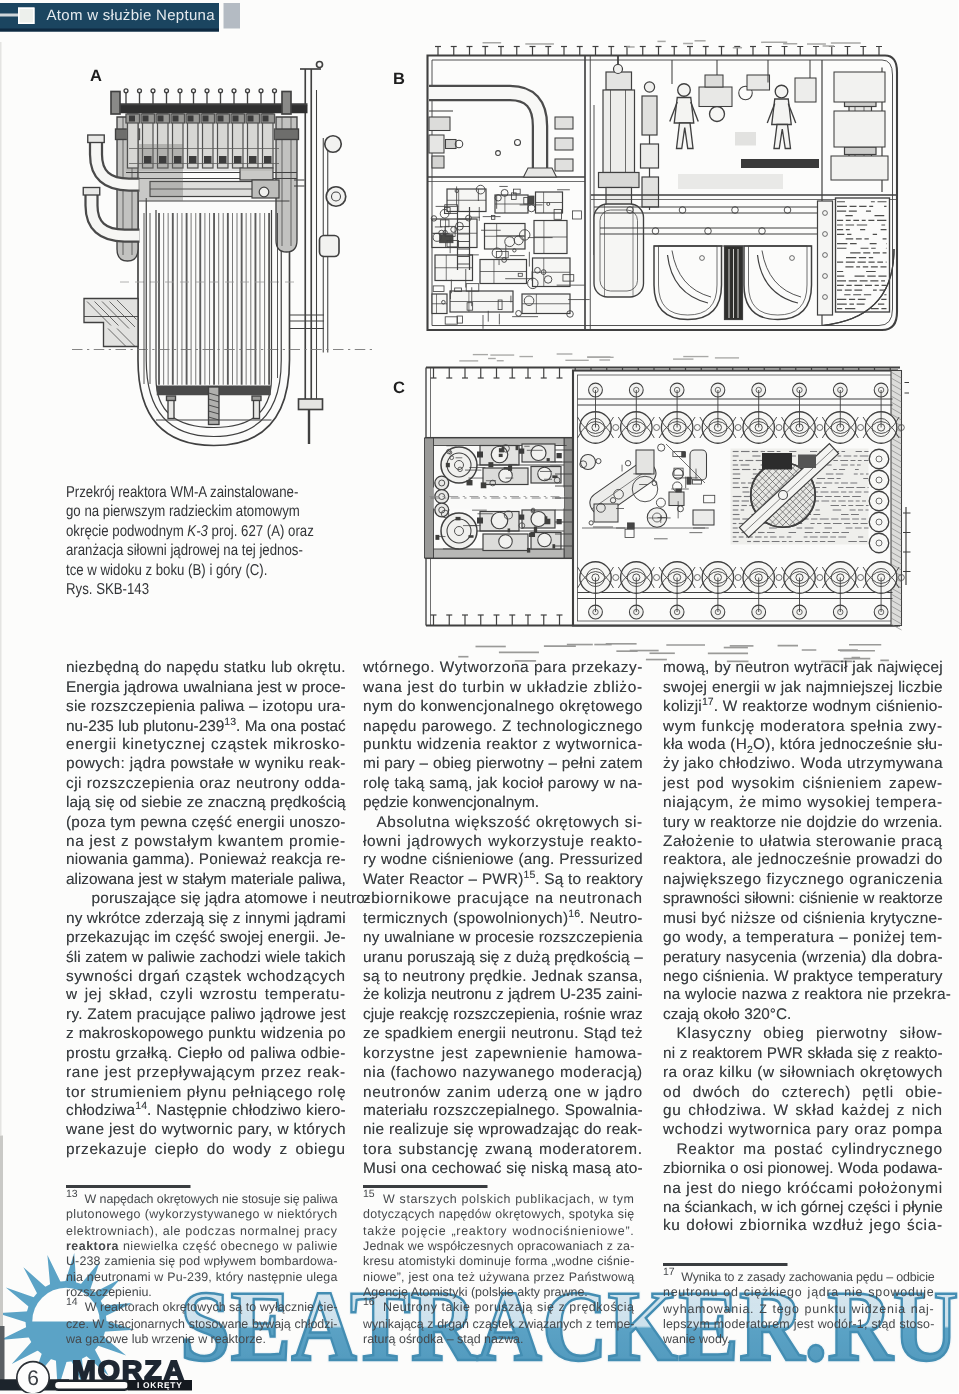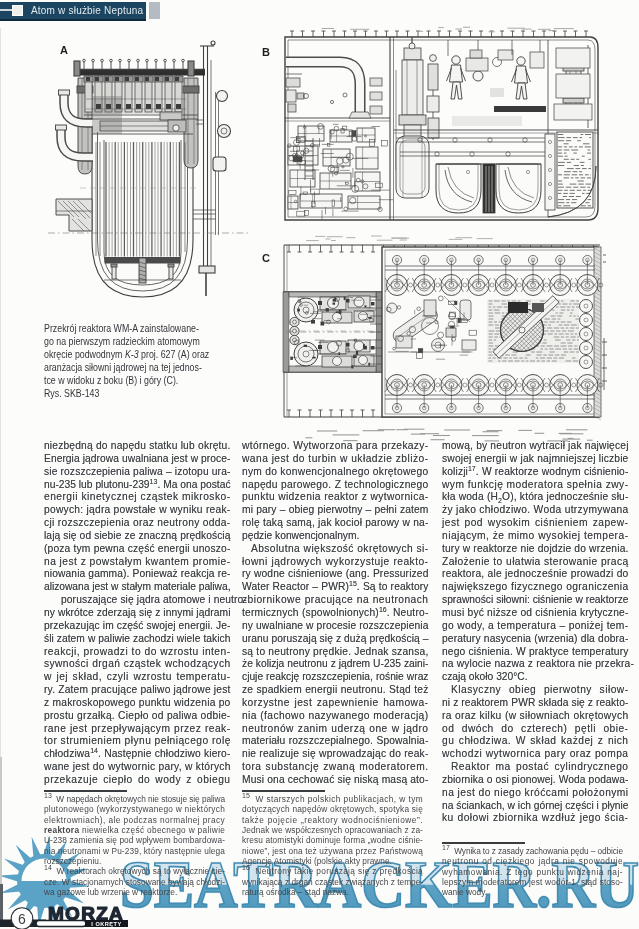--- a/index.html
+++ b/index.html
@@ -1717,21 +1717,20 @@
 <div style="letter-spacing: 0.297px;">cji rozszczepienia oraz neutrony odda-</div>
 <div style="letter-spacing: 0.077px;">lają się od siebie ze znaczną prędkością</div>
 <div style="letter-spacing: 0.167px;">(poza tym pewna część energii unoszo-</div>
 <div style="letter-spacing: 0.441px;">na jest z powstałym kwantem promie-</div>
 <div style="letter-spacing: 0.111px;">niowania gamma). Ponieważ reakcja re-</div>
 <div style="letter-spacing: -0.025px;">alizowana jest w stałym materiale paliwa,</div>
 <div style="letter-spacing: 0.105px; margin-left: 17px;">poruszające się jądra atomowe i neutro-</div>
 <div style="letter-spacing: 0.077px;">ny wkrótce zderzają się z innymi jądrami</div>
 <div style="letter-spacing: 0.103px;">przekazując im część swojej energii. Je-</div>
 <div style="letter-spacing: 0.05px;">śli zatem w paliwie zachodzi wiele takich</div>
-<div style="letter-spacing: 0.45px;">reakcji, prowadzi to do wzrostu inten-</div>
 <div style="letter-spacing: 0.394px;">sywności drgań cząstek wchodzących</div>
 <div style="letter-spacing: 0.45px;">w jej skład, czyli wzrostu temperatu-</div>
 <div style="letter-spacing: 0.184px;">ry. Zatem pracujące paliwo jądrowe jest</div>
 <div style="letter-spacing: 0.206px;">z makroskopowego punktu widzenia po</div>
 <div style="letter-spacing: 0.237px;">prostu grzałką. Ciepło od paliwa odbie-</div>
 <div style="letter-spacing: 0.45px;">rane jest przepływającym przez reak-</div>
 <div style="letter-spacing: 0.444px;">tor strumieniem płynu pełniącego rolę</div>
 <div style="letter-spacing: 0.132px;">chłodziwa<sup>14</sup>. Następnie chłodziwo kiero-</div>
 <div style="letter-spacing: 0.27px;">wane jest do wytwornic pary, w których</div>
 <div style="letter-spacing: 0.45px;">przekazuje ciepło do wody z obiegu</div>

